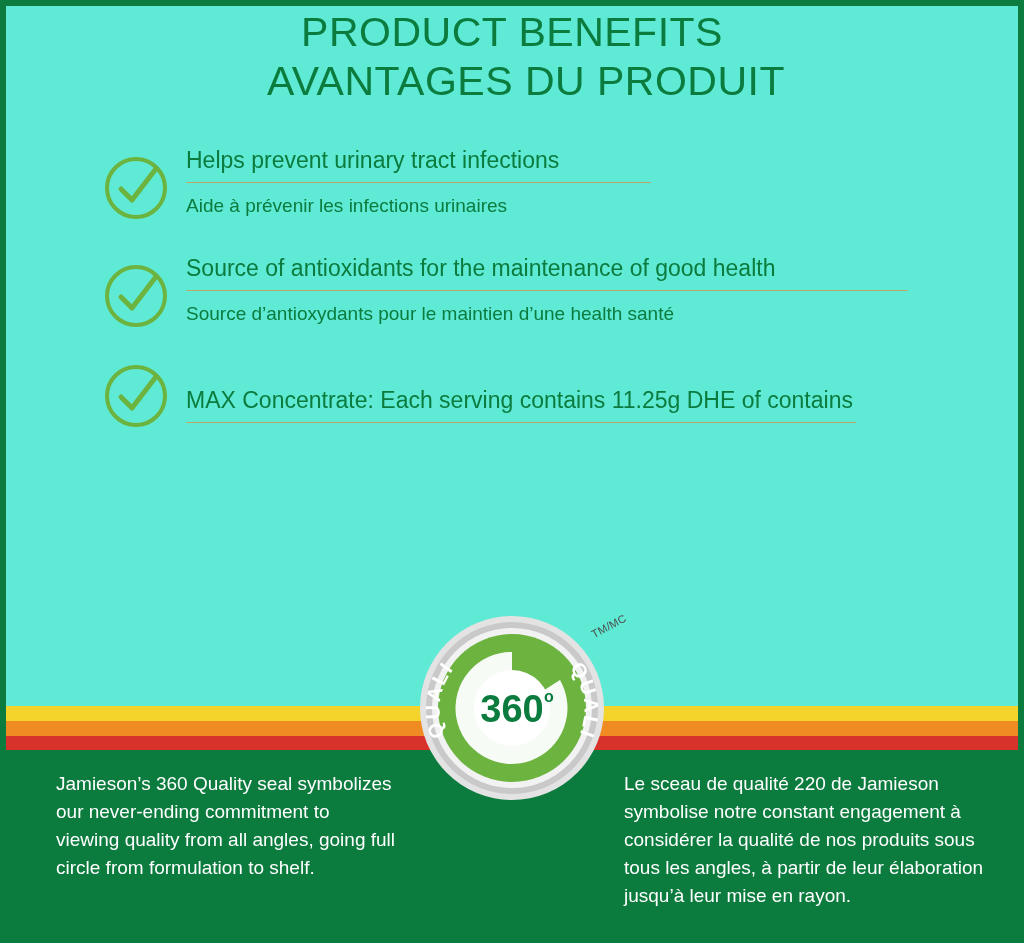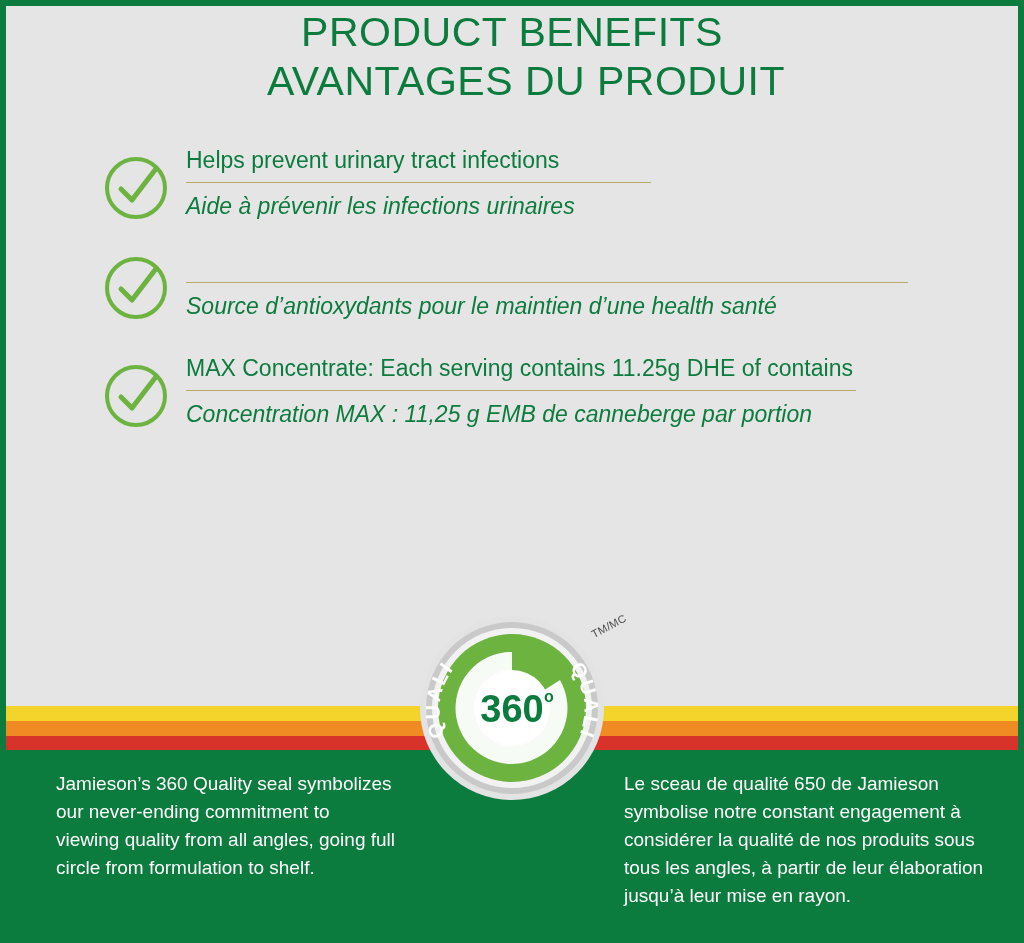--- a/index.html
+++ b/index.html
@@ -13,21 +13,21 @@
     font-family: "Liberation Sans", sans-serif;
     overflow: hidden;
     position: relative;
   }
   .page {
     position: relative;
     width: 1024px;
     height: 943px;
     box-sizing: border-box;
     border: 6px solid #0b7b3e;
-    background: #e5e5e5;
+    background: #5eead4;
     overflow: hidden;
   }
 
   
   .heading {
     text-align: center;
     padding-top: 2px;
   }
   .heading .line1 {
     color: #0b7b3e;
@@ -75,23 +75,22 @@
     padding-bottom: 6px;
     display: inline-block;
   }
   .b-rule {
     height: 1px;
     background: #b9a96a;
     margin: 0 0 7px 0;
   }
   .b-fr {
     color: #0b7b3e;
-    font-size: 23px;
+    font-size: 19px;
     line-height: 32px;
-    font-style: italic;
   }
 
   .benefit-1 .b-rule { width: 465px; }
   .benefit-2 .b-rule { width: 722px; }
   .benefit-3 .b-rule { width: 670px; }
 
   
   .seal-area {
     position: absolute;
     left: 0;
@@ -187,51 +186,51 @@
     </div>
 
     <div class="benefit benefit-2">
       <div class="check-wrap">
         <svg class="check-icon" width="68" height="68" viewBox="0 0 68 68" aria-hidden="true">
           <circle cx="34" cy="34" r="29" fill="none" stroke="#6cb33f" stroke-width="4"></circle>
           <path d="M19 35 L30 46 L53 16" fill="none" stroke="#6cb33f" stroke-width="5" stroke-linecap="round" stroke-linejoin="round"></path>
         </svg>
       </div>
       <div class="benefit-texts">
+        <div class="b-en">Source of antioxidants for the maintenance of good health</div>
         <div class="b-rule"></div>
         <div class="b-fr">Source d’antioxydants pour le maintien d’une health santé</div>
       </div>
     </div>
 
     <div class="benefit benefit-3">
       <div class="check-wrap">
         <svg class="check-icon" width="68" height="68" viewBox="0 0 68 68" aria-hidden="true">
           <circle cx="34" cy="34" r="29" fill="none" stroke="#6cb33f" stroke-width="4"></circle>
           <path d="M19 35 L30 46 L53 16" fill="none" stroke="#6cb33f" stroke-width="5" stroke-linecap="round" stroke-linejoin="round"></path>
         </svg>
       </div>
       <div class="benefit-texts">
         <div class="b-en">MAX Concentrate: Each serving contains 11.25g DHE of contains</div>
         <div class="b-rule"></div>
-        <div class="b-fr">Concentration MAX : 11,25 g EMB de canneberge par portion</div>
       </div>
     </div>
 
   </div>
 
   <div class="stripes">
     <div class="stripe yellow"></div>
     <div class="stripe orange"></div>
     <div class="stripe red"></div>
   </div>
 
   <div class="footer">
     <div class="footer-inner">
       <div class="footer-col left">Jamieson’s 360 Quality seal symbolizes our never-ending commitment to viewing quality from all angles, going full circle from formulation to shelf.</div>
-      <div class="footer-col right">Le sceau de qualité 650 de Jamieson symbolise notre constant engagement à considérer la qualité de nos produits sous tous les angles, à partir de leur élaboration jusqu’à leur mise en rayon.</div>
+      <div class="footer-col right">Le sceau de qualité 220 de Jamieson symbolise notre constant engagement à considérer la qualité de nos produits sous tous les angles, à partir de leur élaboration jusqu’à leur mise en rayon.</div>
     </div>
   </div>
 
   <div class="seal-area">
     <div class="seal">
       <svg width="188" height="188" viewBox="0 0 188 188" aria-hidden="true">
         <defs>
           <path id="arcLeft" d="M 30 128 A 66 66 0 0 1 40 50" fill="none"></path>
           <path id="arcRight" d="M 148 50 A 66 66 0 0 1 158 128" fill="none"></path>
         </defs>

